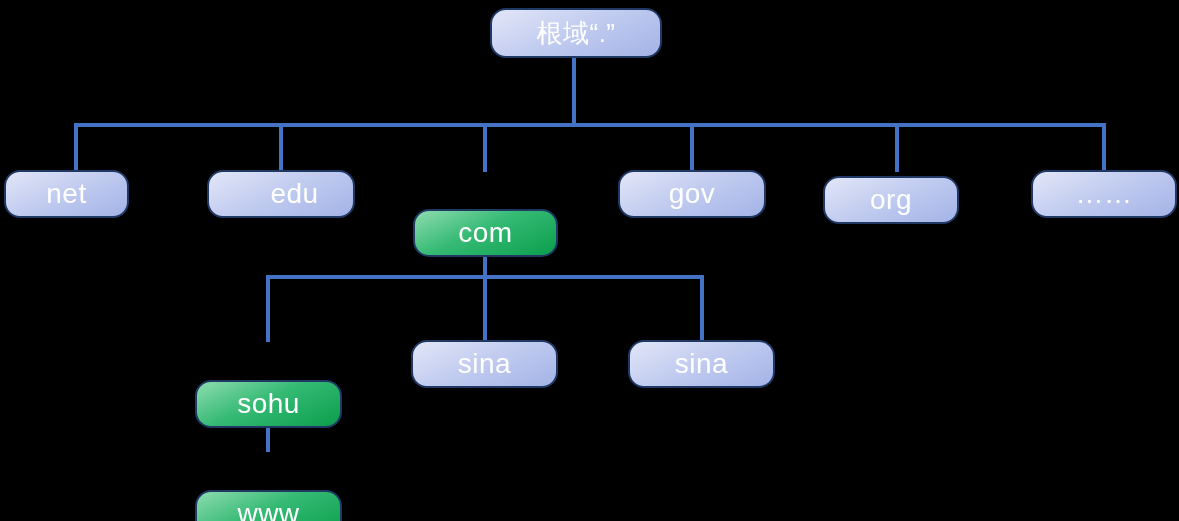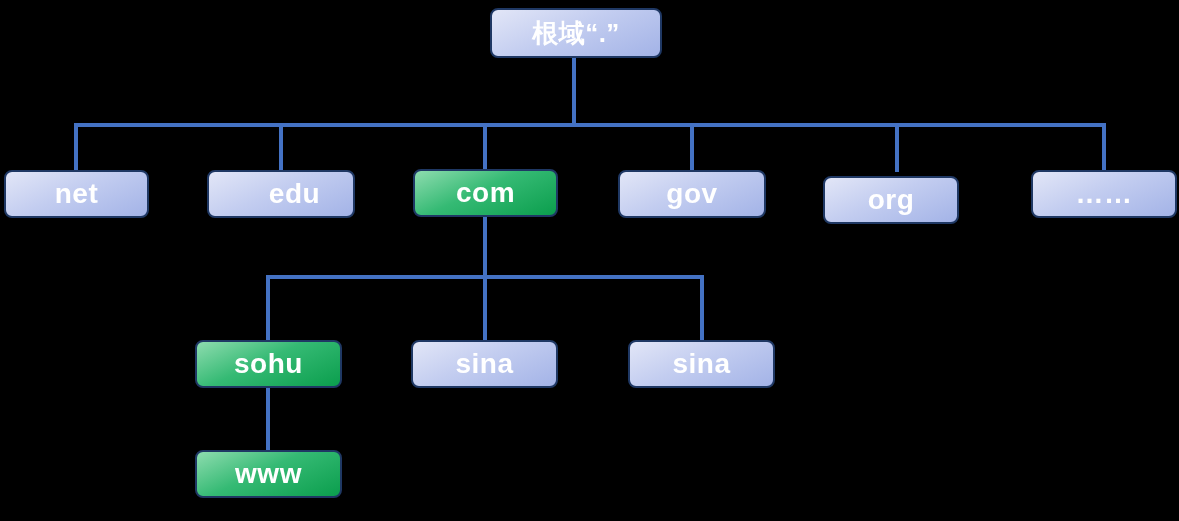--- a/index.html
+++ b/index.html
@@ -37,45 +37,46 @@
   .c-drop-sohu   { left: 700px; top: 275px; width: 4px;    height: 67px; }
   .c-www-stem    { left: 266px; top: 386px; width: 4px;    height: 66px; }
 
   
   .node {
     position: absolute;
     z-index: 2;
     box-sizing: border-box;
     height: 48px;
     border: 2.5px solid var(--node-border, #1f3864);
-    border-radius: 8px;
+    border-radius: 16px;
     display: flex;
     align-items: center;
     justify-content: center;
     color: var(--text, #fff);
     font-size: 28px;
-    font-weight: 700;
+    font-weight: 400;
     letter-spacing: 0.5px;
     white-space: nowrap;
   }
   .node.blue {
     background: linear-gradient(155deg,
       var(--blue-top, #e2e6f7) 0%,
       #c3cdf0 45%,
       var(--blue-bottom, #a3b3e7) 100%);
   }
   .node.green {
     background: linear-gradient(155deg,
       var(--green-top, #8edcaf) 0%,
       #35ba74 45%,
       var(--green-bottom, #0b9e4d) 100%);
+    margin-top: 40px;
   }
 
   .pos-root  { left: 490px; top: 8px;   width: 172px; height: 50px; font-size: 26px; }
-  .pos-net   { left: 4px;   top: 170px; width: 145px; justify-content: center; }
+  .pos-net   { left: 4px;   top: 170px; width: 125px; justify-content: center; }
   .pos-edu   { left: 207px; top: 170px; width: 148px; padding-left: 27px; }
   .pos-com   { left: 413px; top: 169px; width: 145px; }
   .pos-gov   { left: 618px; top: 170px; width: 148px; }
   .pos-org   { left: 823px; top: 176px; width: 136px; }
   .pos-more  { left: 1031px;top: 170px; width: 146px; }
   .pos-baidu { left: 195px; top: 340px; width: 147px; }
   .pos-sina  { left: 411px; top: 340px; width: 147px; }
   .pos-sohu  { left: 628px; top: 340px; width: 147px; }
   .pos-www   { left: 195px; top: 450px; width: 147px; align-items: center; }
 

